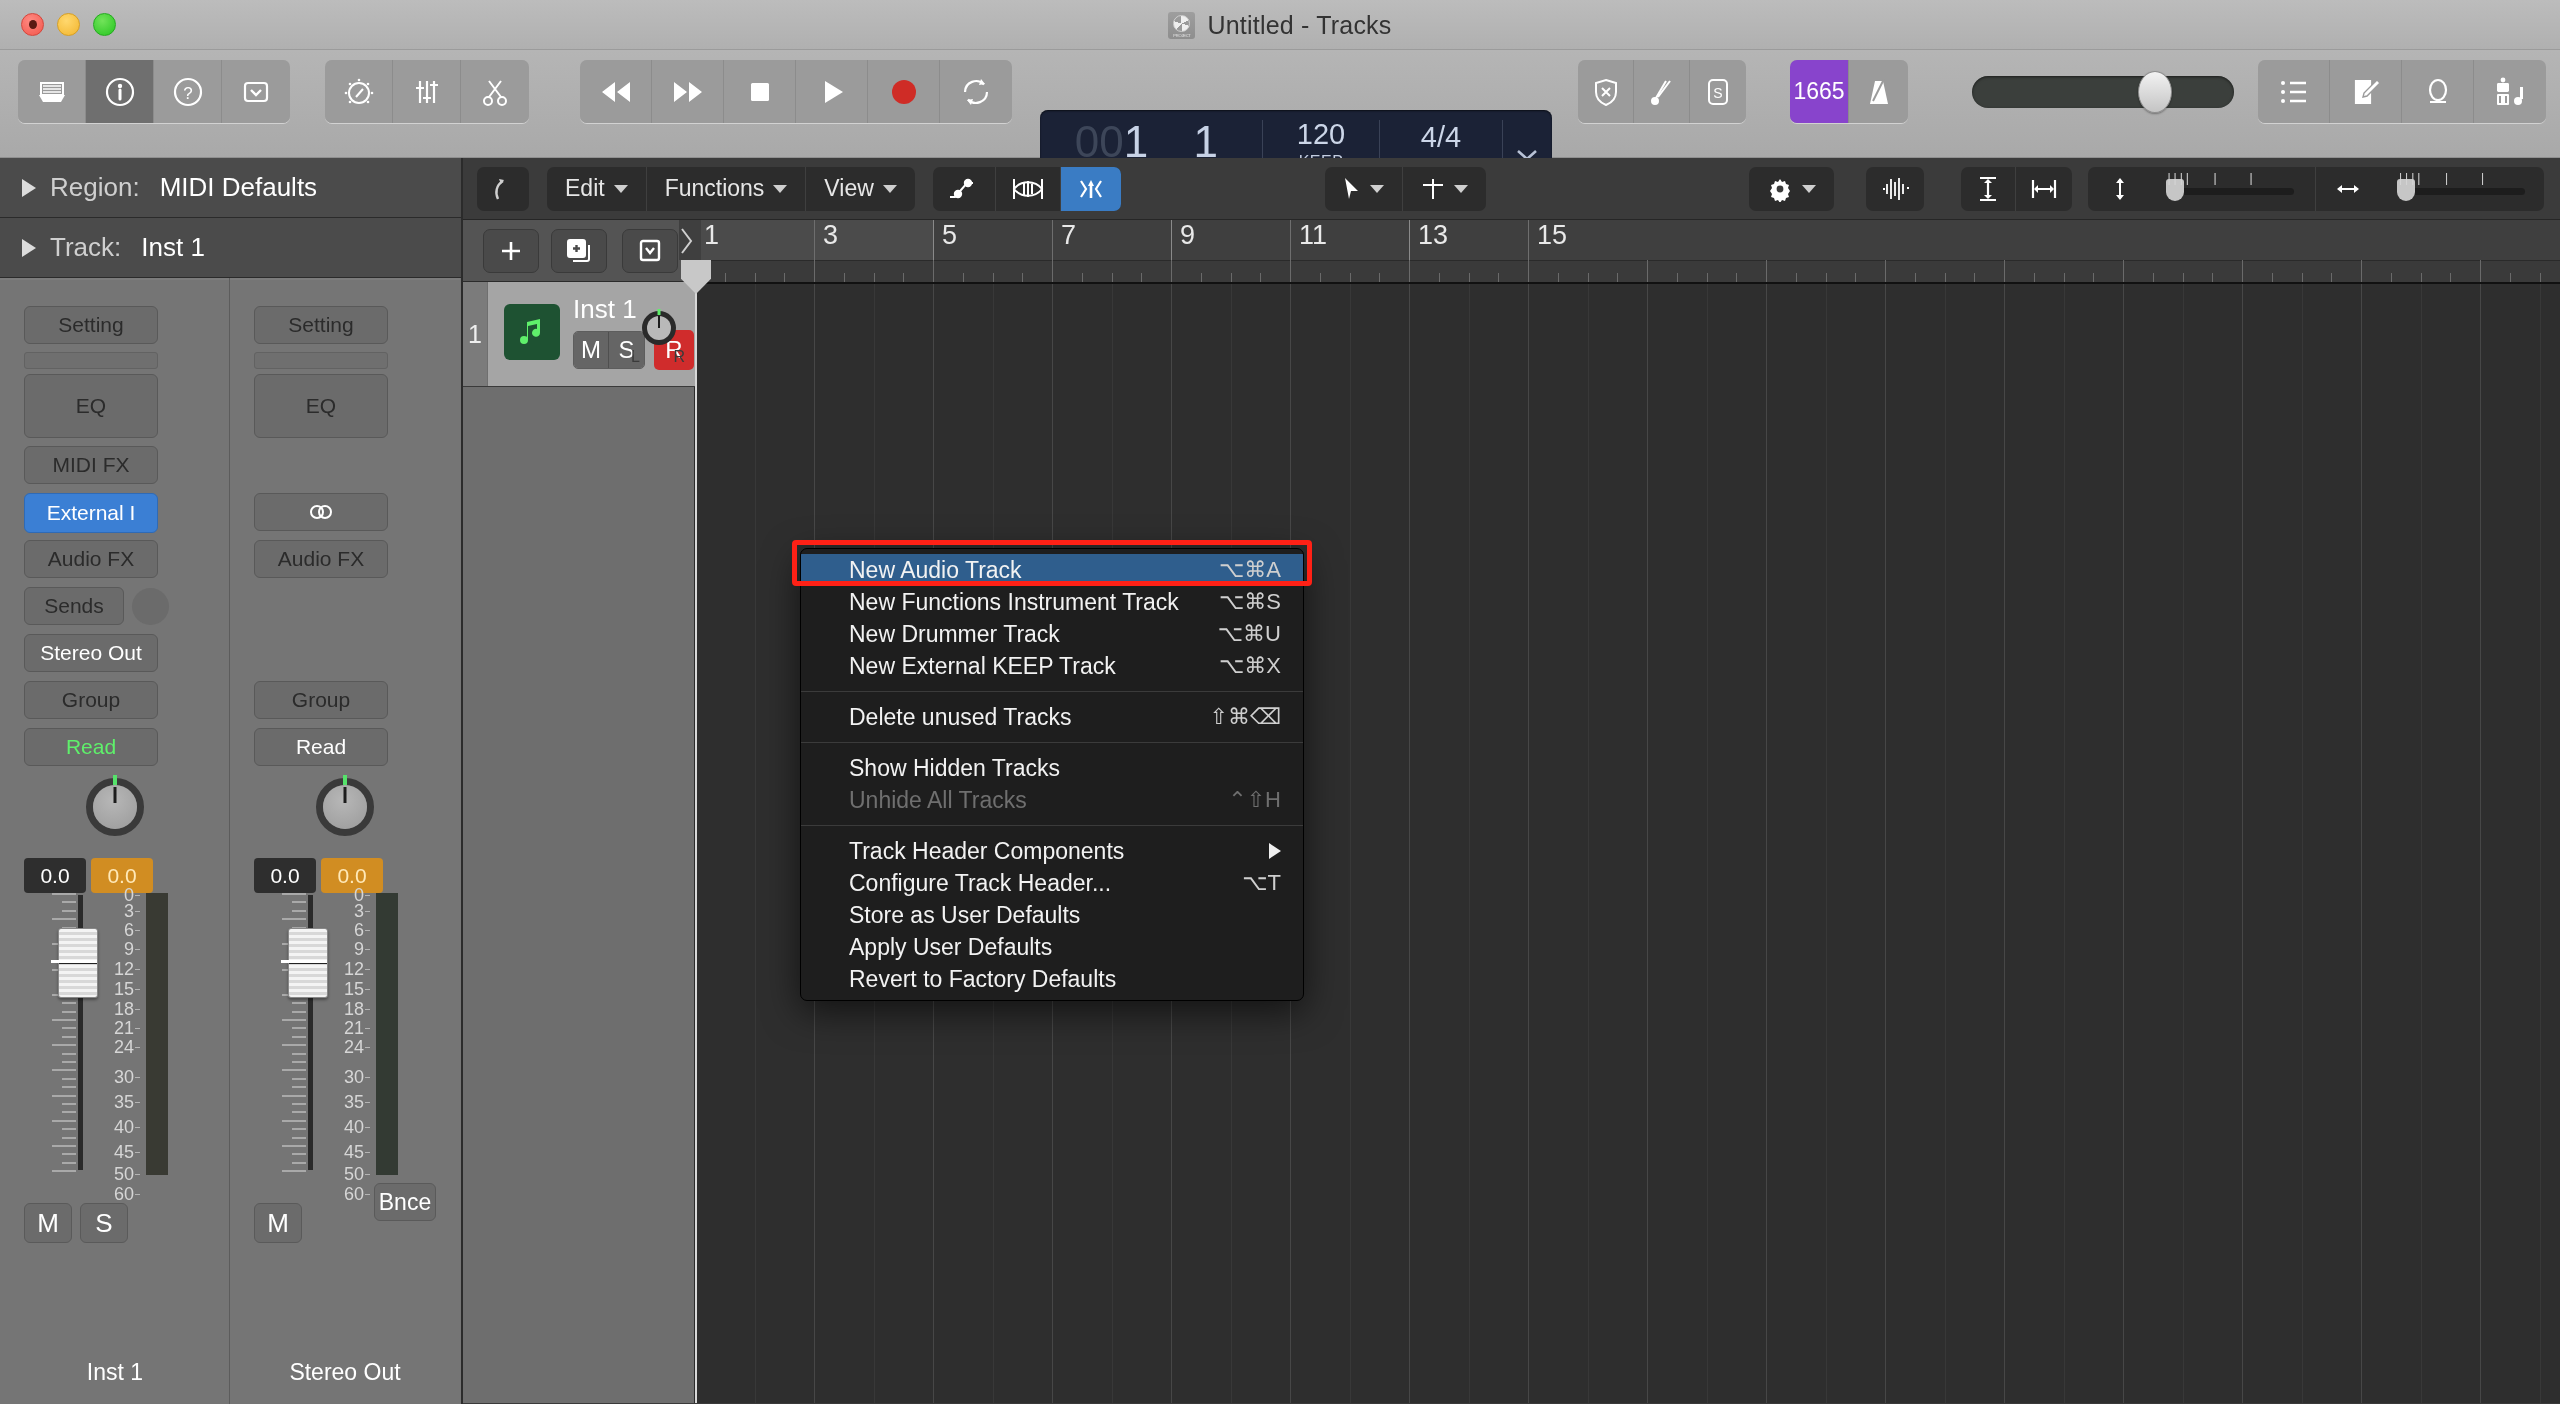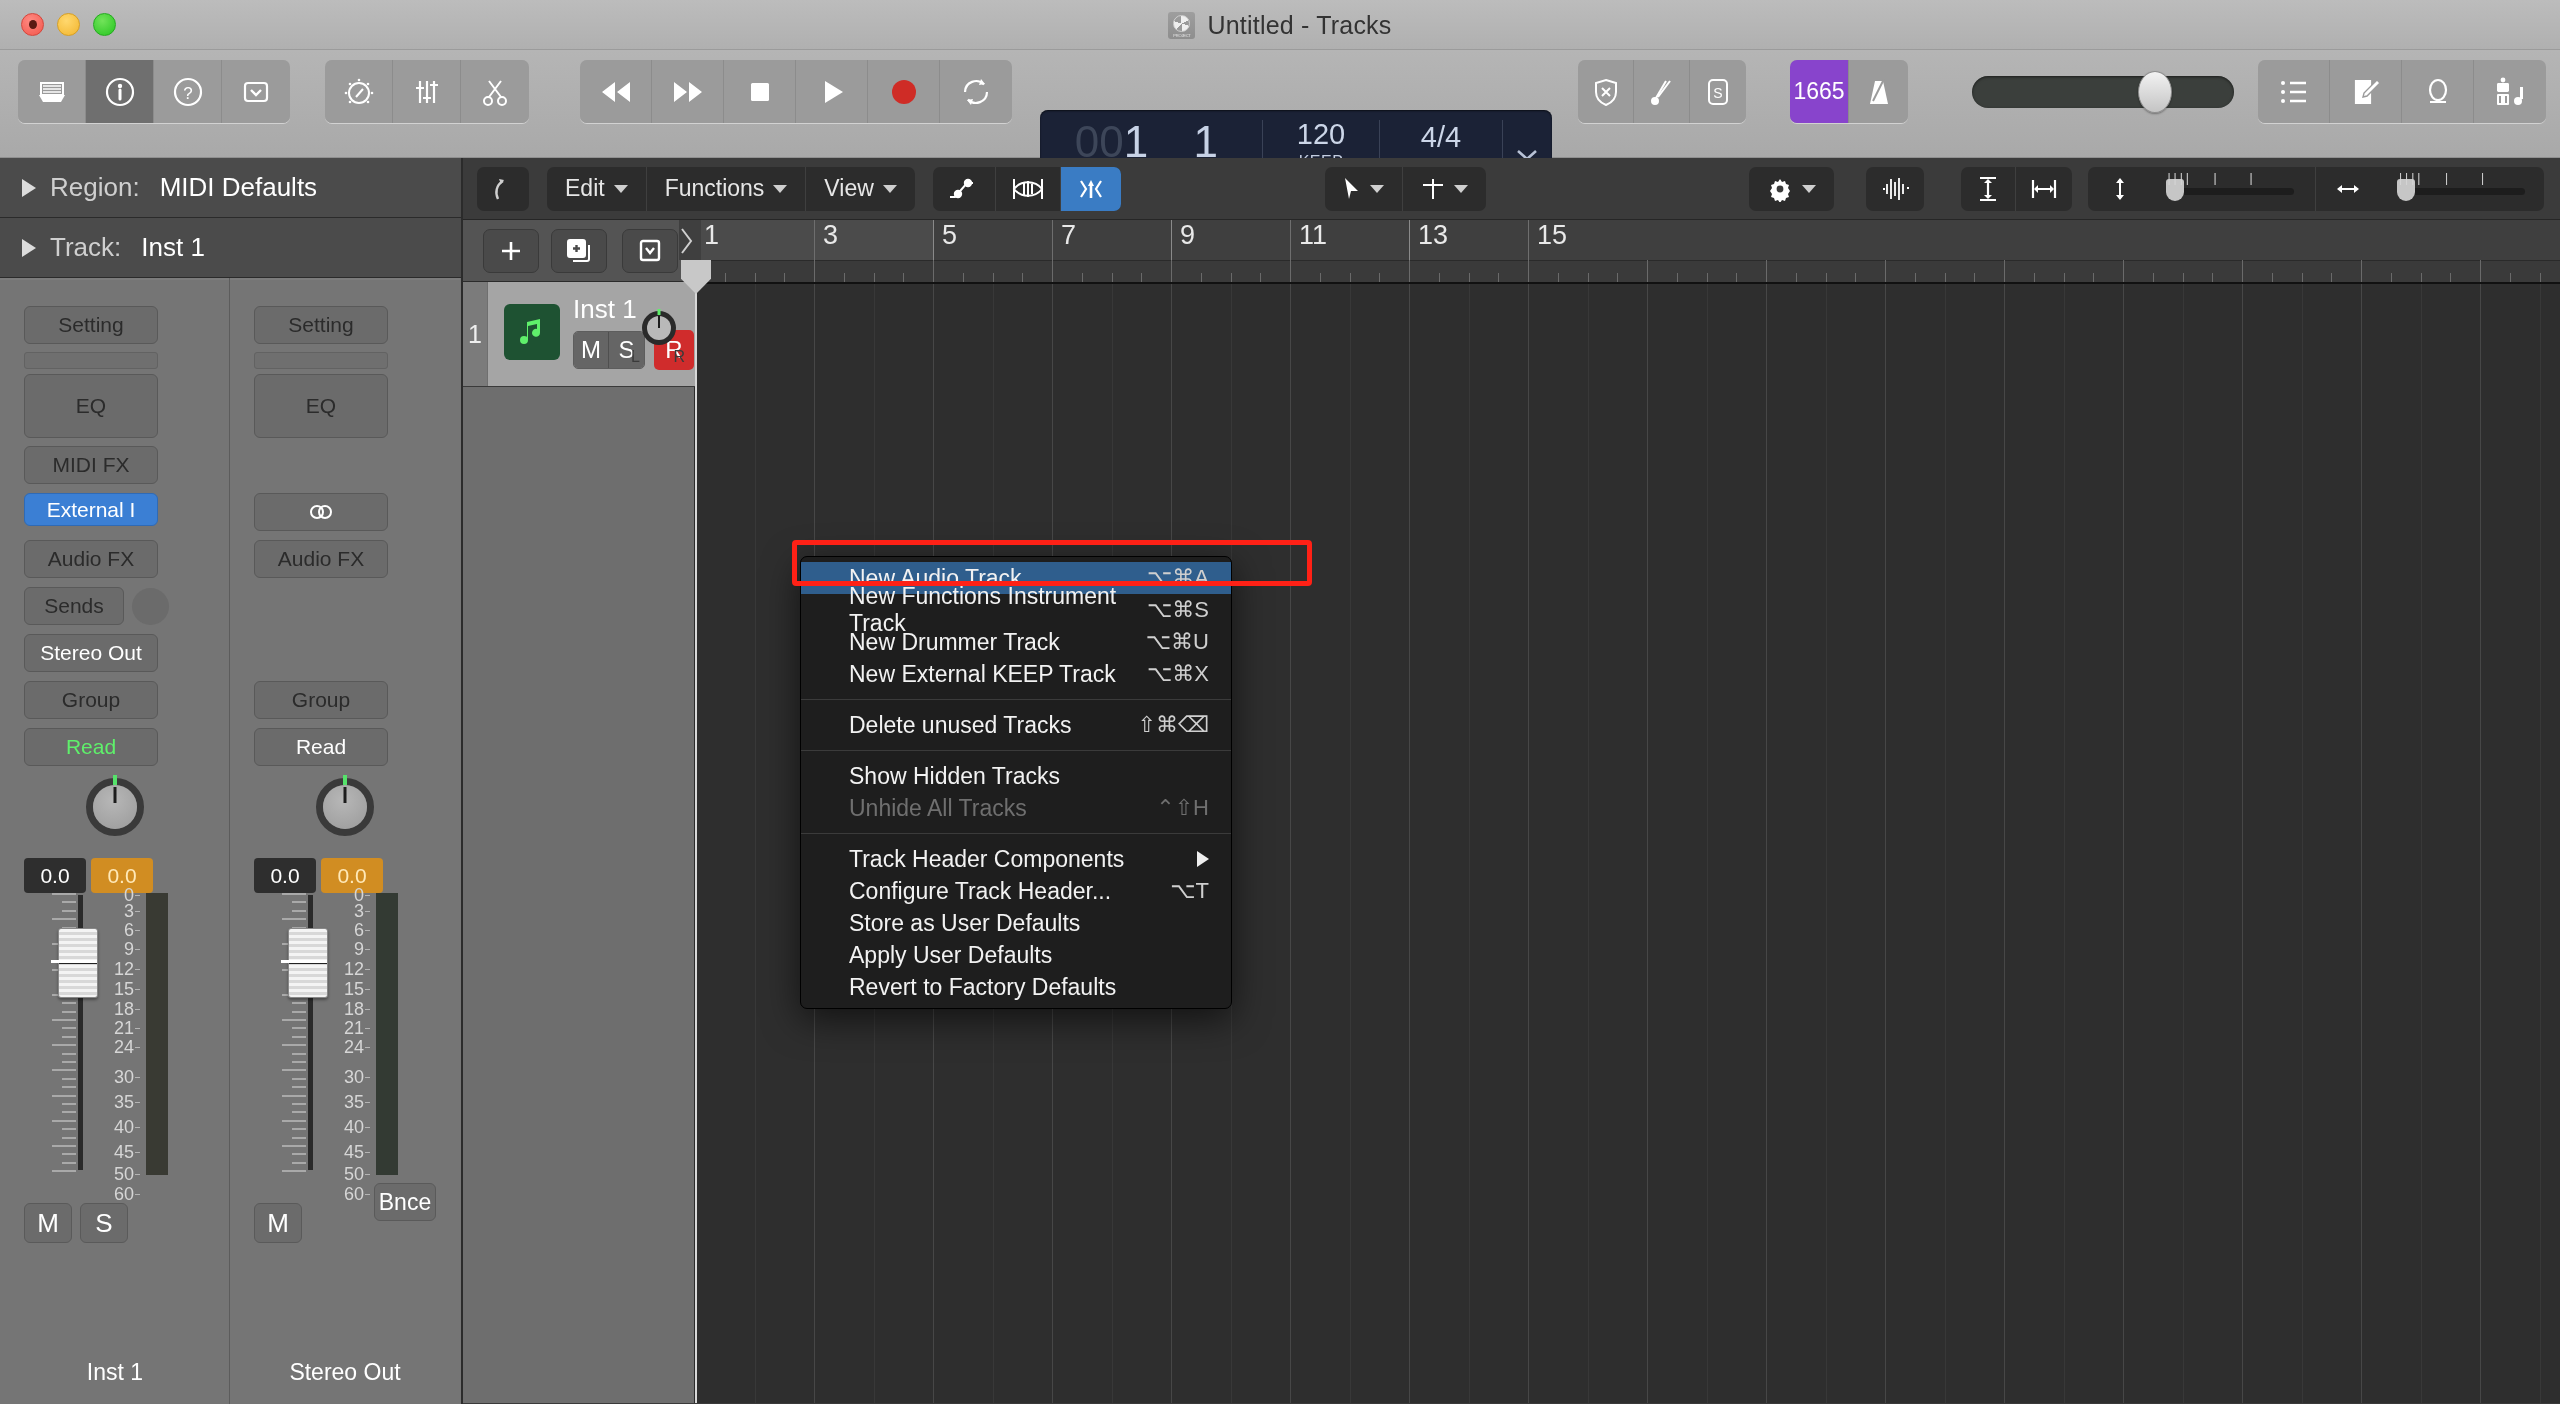--- a/index.html
+++ b/index.html
@@ -204,25 +204,24 @@
 
   .grid { position:absolute; left:232px; top:62px; width:1865px; height:1121px; background:#2e2e2e; border-top:2px solid #111; }
   .grid i { position:absolute; top:0; bottom:0; width:1px; background:#3c3c3c; }
   .playhead { position:absolute; left:0px; top:0; width:2px; height:1183px; background:#d8d8d8; z-index:6; }
   .playhead-head { position:absolute; left:-14px; top:40px; width:30px; height:34px; background:#c8c8c8; clip-path: polygon(0 0,100% 0,100% 55%,50% 100%,0 55%); }
   .ph-marker { position:absolute; left:-16px; top:0; width:22px; height:40px; background:#3f3f3f; color:#ddd; }
   .ph-marker svg{position:absolute;left:0;top:6px;}
 
   
   .ctxmenu {
-    position:absolute; left:800px; top:548px; width:432px;
+    position:absolute; left:800px; top:548px; width:504px;
     background:#1e1e1e; border:1px solid #000; border-radius:7px;
     box-shadow:0 10px 36px rgba(0,0,0,.6); z-index:40; padding:5px 0;
     overflow:hidden;
-    margin-top:8px;
   }
   .mi { height:32px; display:flex; align-items:center; padding:0 22px 0 48px; color:#f2f2f2; font-size:23px; justify-content:space-between; }
   .mi .sk { color:#cfcfcf; font-size:22px; }
   .mi.sel { background:#2f5e8d; }
   .mi.dis { color:#6f6f6f; }
   .mi.dis .sk { color:#6f6f6f; }
   .msep { height:1px; background:#3b3b3b; margin:9px 0; }
   .hl-ring { position:absolute; left:792px; top:540px; width:520px; height:46px; border:5px solid #ff2116; border-radius:4px; z-index:41; pointer-events:none; }
   .arrow-r { width:0;height:0;border-left:12px solid #efefef;border-top:8px solid transparent;border-bottom:8px solid transparent; }
 </style>
@@ -460,21 +459,21 @@
       <span class="val">Inst 1</span>
     </div>
 
     <div class="strips">
 
       <div class="strip">
         <div class="cs-btn" style="top:28px;height:38px;">Setting</div>
         <div class="cs-slot" style="top:74px;"></div>
         <div class="cs-btn" style="top:96px;height:64px;">EQ</div>
         <div class="cs-btn" style="top:168px;height:38px;">MIDI FX</div>
-        <div class="cs-btn blue" style="top:215px;height:33px;">External I</div>
+        <div class="cs-btn blue" style="top:215px;height:40px;">External I</div>
         <div class="cs-btn" style="top:262px;height:38px;">Audio FX</div>
         <div class="cs-btn" style="top:309px;height:38px;width:100px;">Sends</div>
         <div class="send-dot" style="left:132px;top:310px;"></div>
         <div class="cs-btn white" style="top:356px;height:38px;">Stereo Out</div>
         <div class="cs-btn" style="top:403px;height:38px;">Group</div>
         <div class="cs-btn green" style="top:450px;height:38px;">Read</div>
         <div class="knob-wrap" style="top:500px;">
           <div class="knob">
               <div class="face"></div>
               <div class="ptr"></div>

